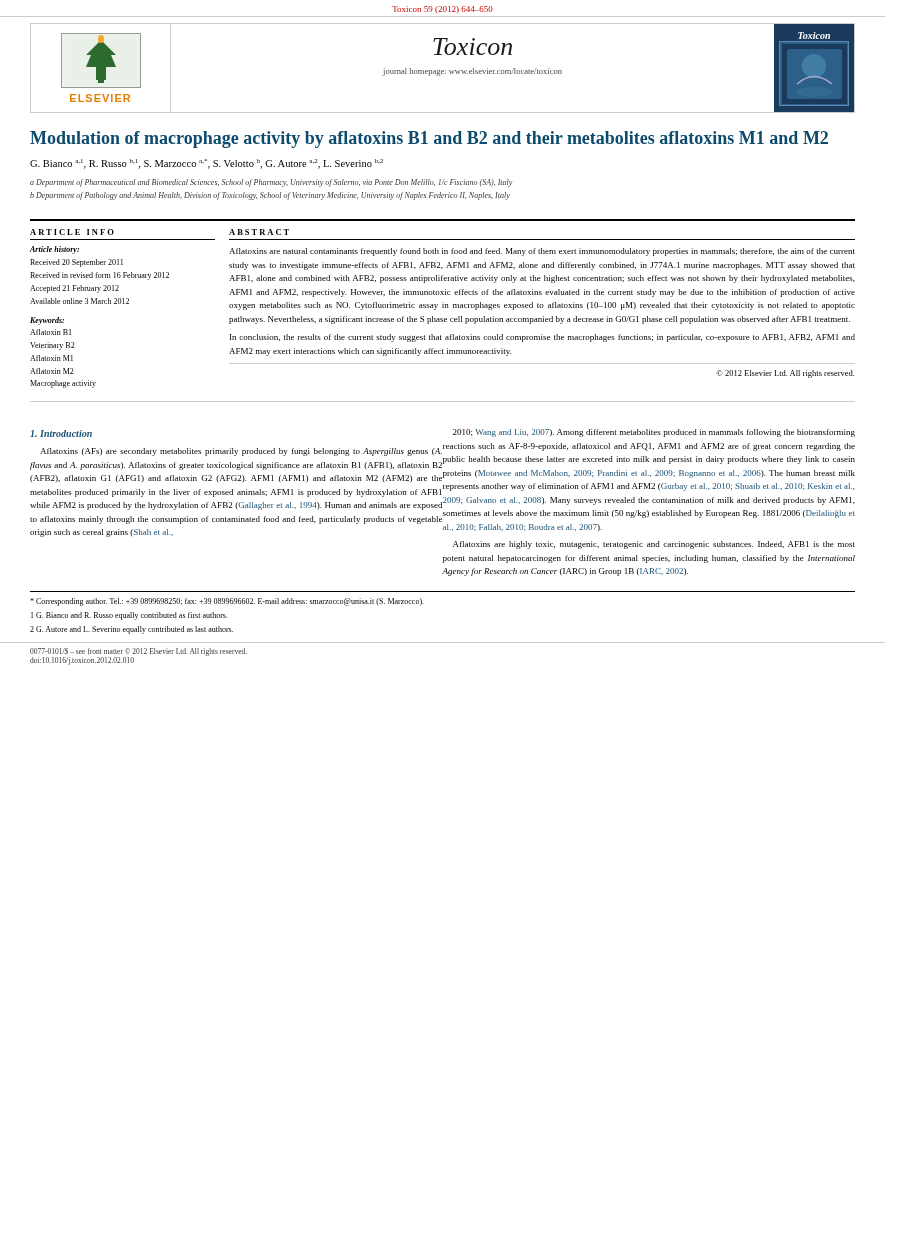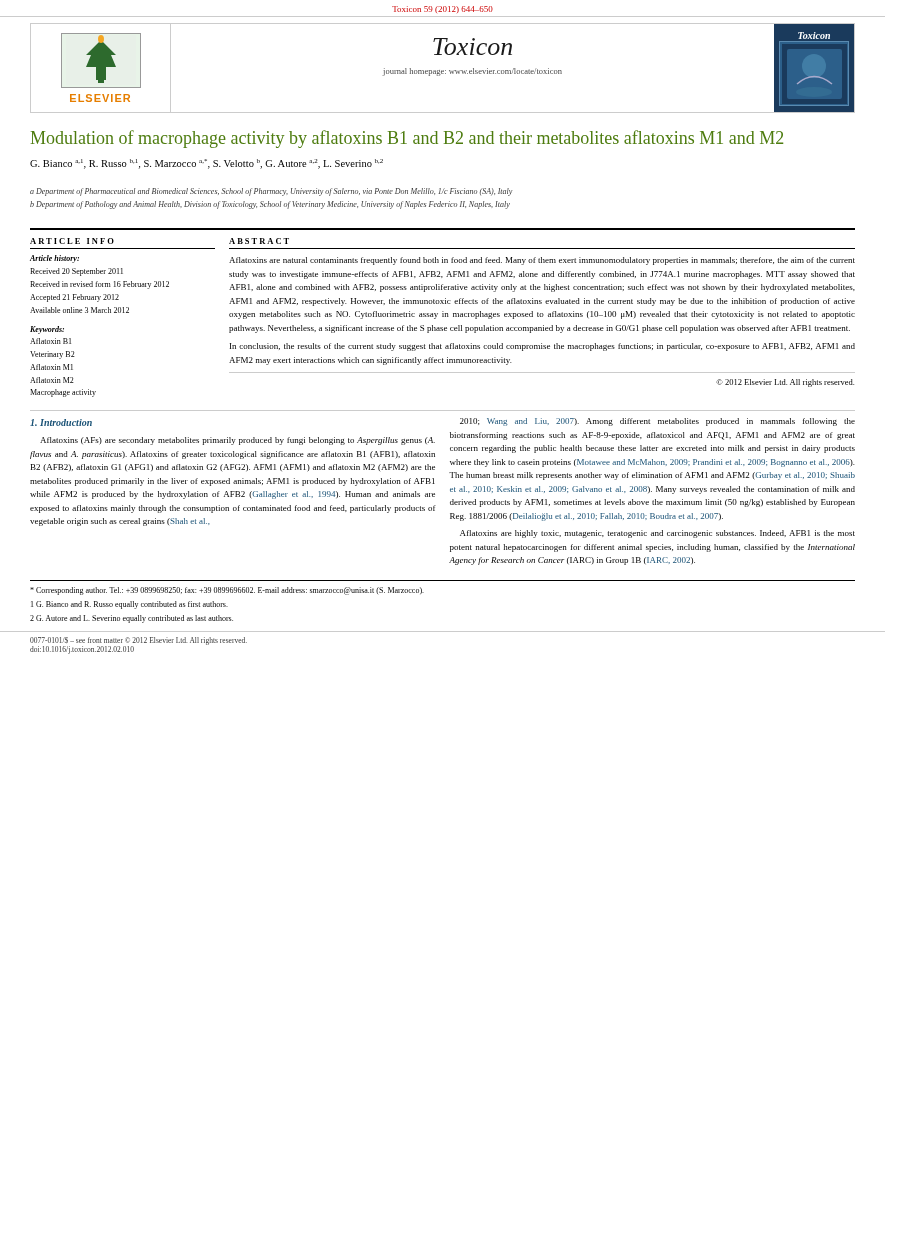--- a/index.html
+++ b/index.html
@@ -118,29 +118,29 @@
       justify-content: center;
       font-size: 7px;
       color: #aac;
     }
     
     .article-content {
       padding: 0 30px;
     }
     .article-title {
       font-size: 18px;
-      font-weight: normal;
+      font-weight: bold;
       font-family: 'Times New Roman', Times, serif;
       margin: 14px 0 6px 0;
       line-height: 1.3;
-      color: #4d7c0f;
+      color: #0c4a6e;
     }
     .authors {
       font-size: 10.5px;
-      margin-bottom: 17px;
+      margin-bottom: 8px;
       color: #000;
     }
     .authors sup {
       font-size: 7px;
     }
     .affiliations {
       font-size: 8px;
       font-style: italic;
       color: #333;
       margin-bottom: 8px;
@@ -203,24 +203,24 @@
     .copyright {
       font-size: 8.5px;
       text-align: right;
       margin-top: 4px;
       border-top: 1px solid #ccc;
       padding-top: 4px;
     }
     
     .body-two-col {
       display: flex;
-      gap: 14px;
+      gap: 0;
       margin-top: 10px;
       border-top: 1px solid #ccc;
-      padding-top: 4px;
+      padding-top: 24px;
     }
     .body-left, .body-right {
       flex: 1;
       font-size: 9px;
       line-height: 1.5;
       text-align: justify;
     }
     .body-section-title {
       font-size: 10px;
       font-weight: bold;

